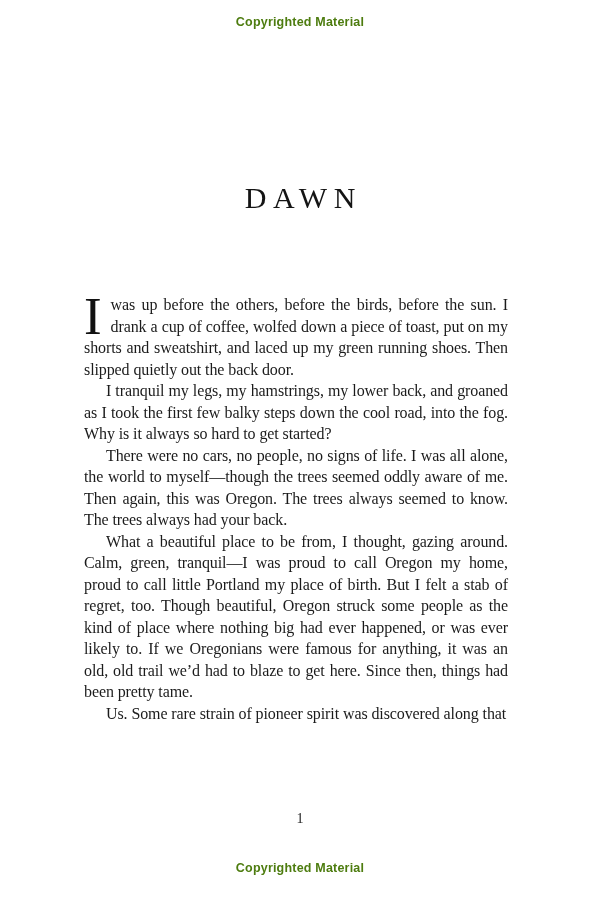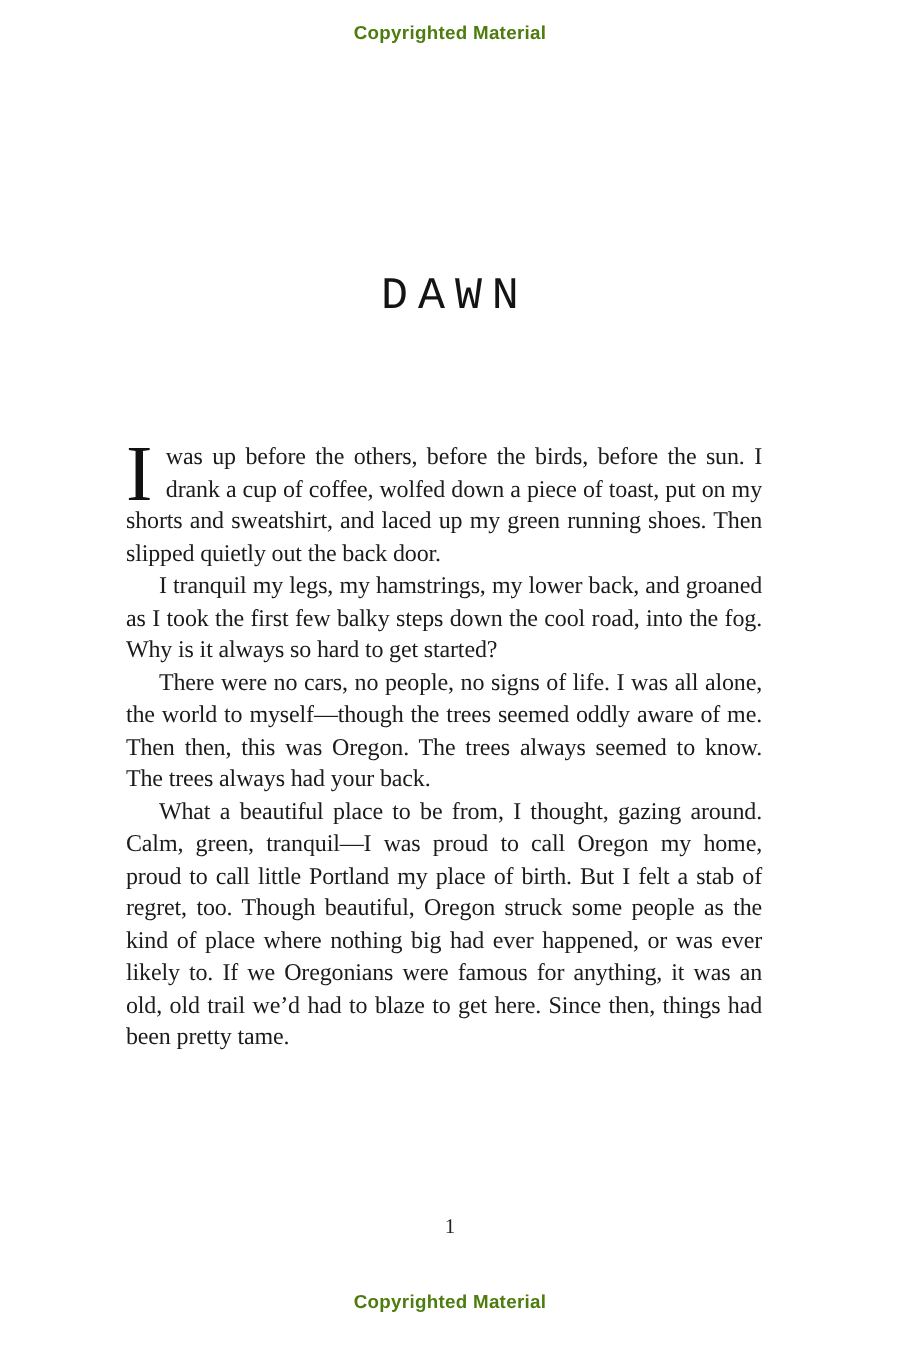--- a/index.html
+++ b/index.html
@@ -27,21 +27,21 @@
     color: #4d7c0f;
   }
   .notice-top { top: 15px; }
   .notice-bottom { top: 861px; }
   .chapter-title {
     position: absolute;
     top: 181px;
     left: 0;
     width: 100%;
     text-align: center;
-    font-family: Liberation Mono, monospace;
+    font-family: Liberation Serif, serif;
     font-weight: 400;
     font-size: 30px;
     letter-spacing: 0.22em;
     padding-left: 0.22em;
     box-sizing: border-box;
     color: #141414;
   }
   .body-text {
     position: absolute;
     left: 84px;
@@ -84,21 +84,22 @@
 
 <div class="page">
 
   <div class="notice notice-top">Copyrighted Material</div>
 
   <div class="chapter-title">DAWN</div>
 
   <div class="body-text">
       <p class="first-para"><span class="dropcap">I</span>was up before the others, before the birds, before the sun. I drank a cup of coffee, wolfed down a piece of toast, put on my shorts and sweatshirt, and laced up my green running shoes. Then slipped quietly out the back door.</p>
       <p>I tranquil my legs, my hamstrings, my lower back, and groaned as I took the first few balky steps down the cool road, into the fog. Why is it always so hard to get started?</p>
-      <p>There were no cars, no people, no signs of life. I was all alone, the world to myself—though the trees seemed oddly aware of me. Then then, this was Oregon. The trees always seemed to know. The trees always had your back.</p>
+      <p>There were no cars, no people, no signs of life. I was all alone, the world to myself—though the trees seemed oddly aware of me. Then again, this was Oregon. The trees always seemed to know. The trees always had your back.</p>
       <p>What a beautiful place to be from, I thought, gazing around. Calm, green, tranquil—I was proud to call Oregon my home, proud to call little Portland my place of birth. But I felt a stab of regret, too. Though beautiful, Oregon struck some people as the kind of place where nothing big had ever happened, or was ever likely to. If we Oregonians were famous for anything, it was an old, old trail we’d had to blaze to get here. Since then, things had been pretty tame.</p>
+      <p>Us. Some rare strain of pioneer spirit was discovered along that</p>
     </div>
 
   <div class="page-number">1</div>
 
   <div class="notice notice-bottom">Copyrighted Material</div>
 
 </div>
 
 </body></html>

